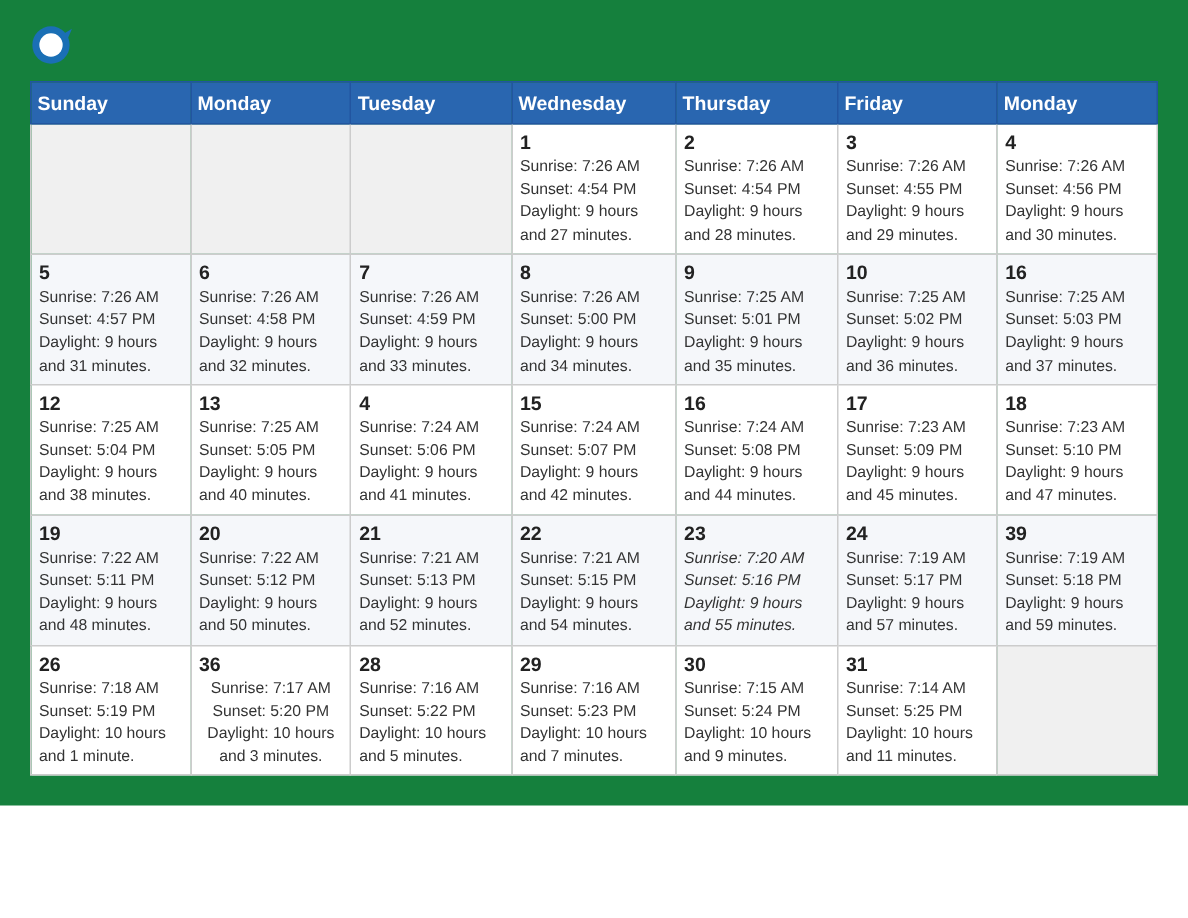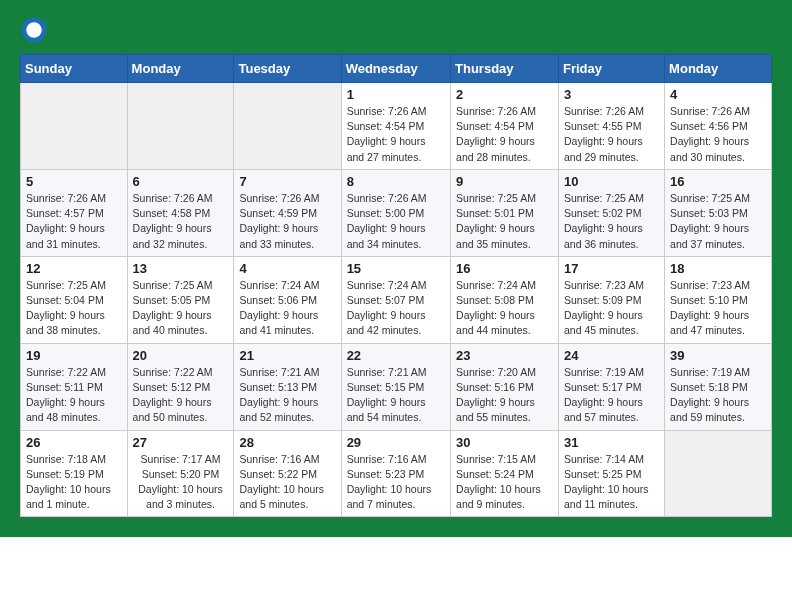--- a/index.html
+++ b/index.html
@@ -264,21 +264,21 @@
 Daylight: 9 hours and 52 minutes.</div>
           </td>
           <td>
             <div class="day-number">22</div>
             <div class="day-info" style="white-space: pre-line;">Sunrise: 7:21 AM
 Sunset: 5:15 PM
 Daylight: 9 hours and 54 minutes.</div>
           </td>
           <td>
             <div class="day-number">23</div>
-            <div class="day-info" style="white-space: pre-line;">Sunrise: 7:20 AM
+            <div class="day-info" style="white-space: pre-line; font-style: italic;">Sunrise: 7:20 AM
 Sunset: 5:16 PM
 Daylight: 9 hours and 55 minutes.</div>
           </td>
           <td>
             <div class="day-number">24</div>
             <div class="day-info" style="white-space: pre-line;">Sunrise: 7:19 AM
 Sunset: 5:17 PM
 Daylight: 9 hours and 57 minutes.</div>
           </td>
           <td>
@@ -289,21 +289,21 @@
           </td>
         </tr>
         <tr>
           <td>
             <div class="day-number">26</div>
             <div class="day-info" style="white-space: pre-line;">Sunrise: 7:18 AM
 Sunset: 5:19 PM
 Daylight: 10 hours and 1 minute.</div>
           </td>
           <td>
-            <div class="day-number">27</div>
+            <div class="day-number">36</div>
             <div class="day-info" style="white-space: pre-line; text-align: center;">Sunrise: 7:17 AM
 Sunset: 5:20 PM
 Daylight: 10 hours and 3 minutes.</div>
           </td>
           <td>
             <div class="day-number">28</div>
             <div class="day-info" style="white-space: pre-line;">Sunrise: 7:16 AM
 Sunset: 5:22 PM
 Daylight: 10 hours and 5 minutes.</div>
           </td>

